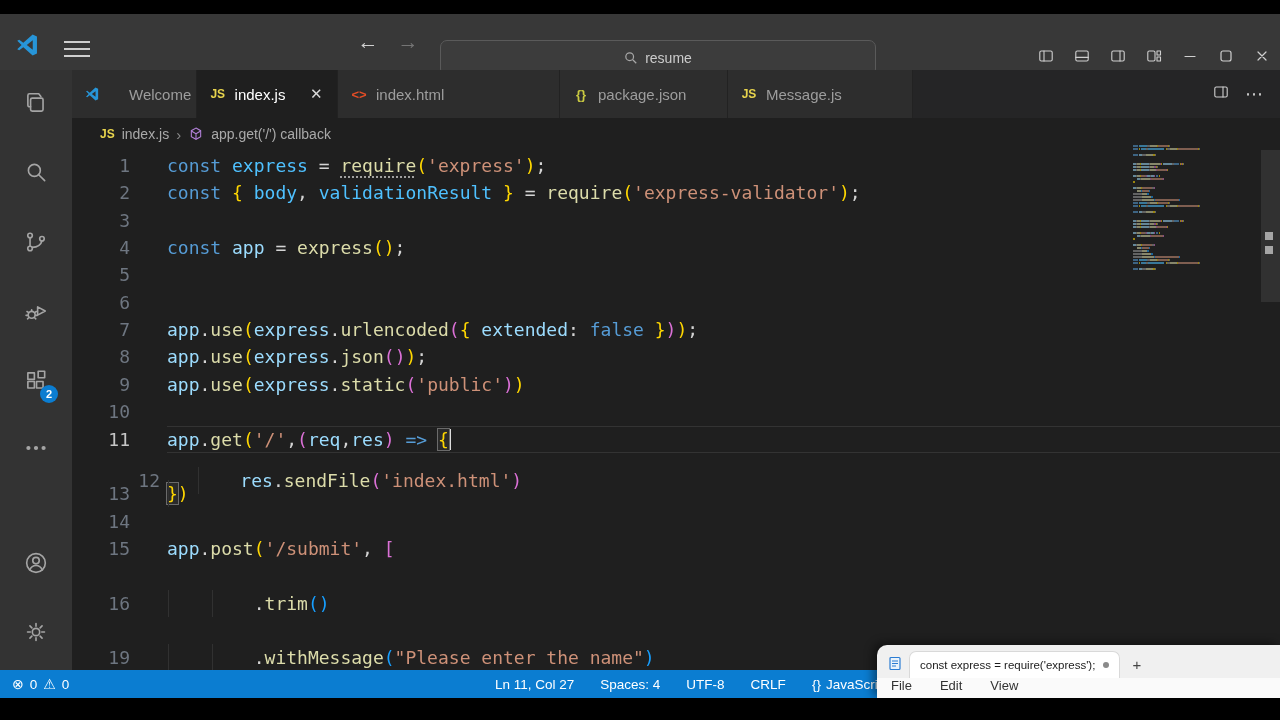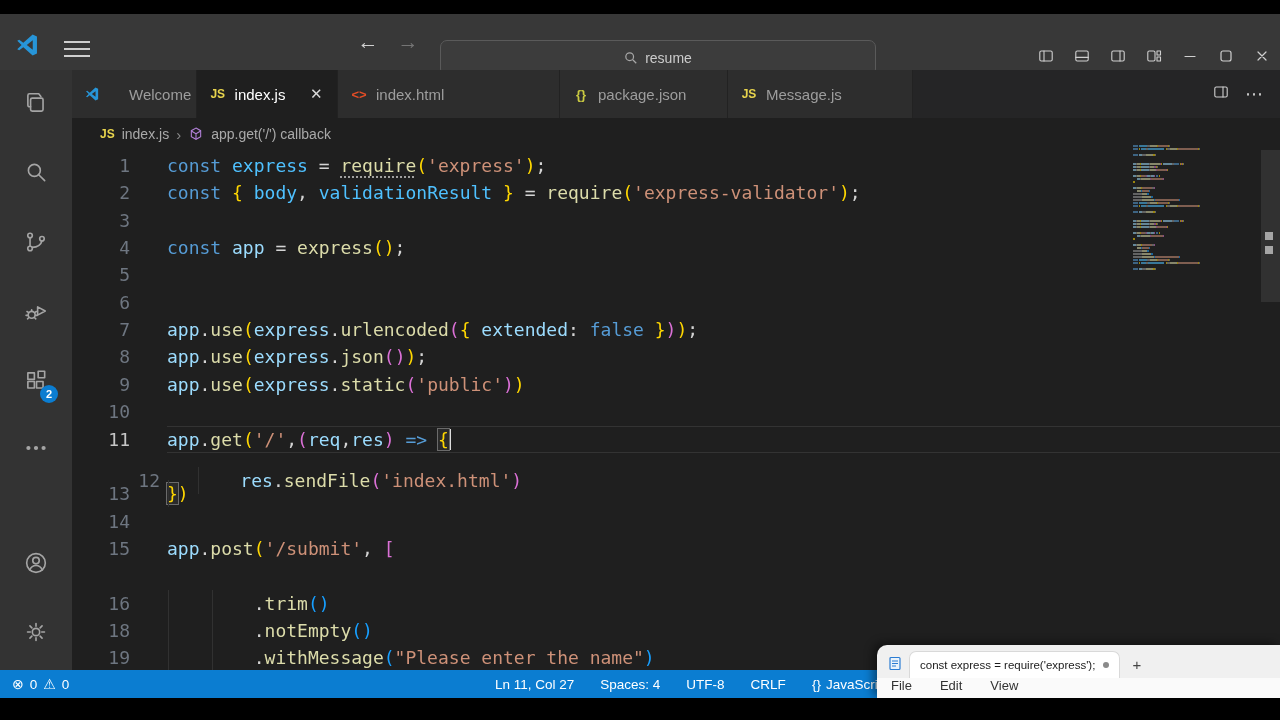--- a/index.html
+++ b/index.html
@@ -280,21 +280,20 @@
         <div class="cl" style="top: 166.1px;"><span class="ln">7</span><span class="txt"><span class="p">app</span><span class="d">.</span><span class="f">use</span><span class="b1">(</span><span class="p">express</span><span class="d">.</span><span class="f">urlencoded</span><span class="b2">(</span><span class="b1">{</span><span class="d"> </span><span class="p">extended</span><span class="d">: </span><span class="k">false</span><span class="d"> </span><span class="b1">}</span><span class="b2">)</span><span class="b1">)</span><span class="d">;</span></span></div>
         <div class="cl" style="top: 193.45px;"><span class="ln">8</span><span class="txt"><span class="p">app</span><span class="d">.</span><span class="f">use</span><span class="b1">(</span><span class="p">express</span><span class="d">.</span><span class="f">json</span><span class="b2">(</span><span class="b2">)</span><span class="b1">)</span><span class="d">;</span></span></div>
         <div class="cl" style="top: 220.8px;"><span class="ln">9</span><span class="txt"><span class="p">app</span><span class="d">.</span><span class="f">use</span><span class="b1">(</span><span class="p">express</span><span class="d">.</span><span class="f">static</span><span class="b2">(</span><span class="s">'public'</span><span class="b2">)</span><span class="b1">)</span></span></div>
         <div class="cl" style="top: 248.15px;"><span class="ln">10</span><span class="txt"></span></div>
         <div class="cl current" style="top: 275.5px;"><span class="ln">11</span><span class="txt"><span class="p">app</span><span class="d">.</span><span class="f">get</span><span class="b1">(</span><span class="s">'/'</span><span class="d">,</span><span class="b2">(</span><span class="p">req</span><span class="d">,</span><span class="p">res</span><span class="b2">)</span><span class="d"> </span><span class="k">=&gt;</span><span class="d"> </span><span class="b1 mat">{</span><span class="caret"></span></span></div>
         <div class="cl" style="top: 317px; padding-left: 30px;"><span class="ln">12</span><span class="txt"><span class="guide" style="left: 1px;"></span><span class="d">    </span><span class="p">res</span><span class="d">.</span><span class="f">sendFile</span><span class="b2">(</span><span class="s">'index.html'</span><span class="b2">)</span></span></div>
         <div class="cl" style="top: 330.2px;"><span class="ln">13</span><span class="txt"><span class="guide" style="left: 1px;"></span><span class="b1 mat">}</span><span class="b1">)</span></span></div>
         <div class="cl" style="top: 357.55px;"><span class="ln">14</span><span class="txt"></span></div>
         <div class="cl" style="top: 384.9px;"><span class="ln">15</span><span class="txt"><span class="p">app</span><span class="d">.</span><span class="f">post</span><span class="b1">(</span><span class="s">'/submit'</span><span class="d">, </span><span class="b2">[</span></span></div>
         <div class="cl" style="top: 439.6px;"><span class="ln">16</span><span class="txt"><span class="guide" style="left: 1px;"></span><span class="guide" style="left: 45px;"></span><span class="d">        .</span><span class="f">trim</span><span class="b3">(</span><span class="b3">)</span></span></div>
-        <div class="cl" style="top: 466.95px;"><span class="ln">18</span><span class="txt"><span class="guide" style="left: 1px;"></span><span class="guide" style="left: 45px;"></span><span class="d">        .</span><span class="f">notEmpty</span><span class="b3">(</span><span class="b3">)</span></span></div>
         <div class="cl" style="top: 494.3px;"><span class="ln">19</span><span class="txt"><span class="guide" style="left: 1px;"></span><span class="guide" style="left: 45px;"></span><span class="d">        .</span><span class="f">withMessage</span><span class="b3">(</span><span class="s">"Please enter the name"</span><span class="b3">)</span></span></div>
       </div>
     <div class="minimap" id="minimap">
         <div class="mm-row"><i style="width: 5.25px; background: rgb(86, 156, 214);"></i><i style="width: 1.05px; background: transparent;"></i><i style="width: 7.35px; background: rgb(79, 193, 255);"></i><i style="width: 3.15px; background: rgb(154, 154, 154);"></i><i style="width: 7.35px; background: rgb(220, 220, 170);"></i><i style="width: 1.05px; background: rgb(255, 215, 0);"></i><i style="width: 9.45px; background: rgb(206, 145, 120);"></i><i style="width: 1.05px; background: rgb(255, 215, 0);"></i><i style="width: 1.05px; background: rgb(154, 154, 154);"></i></div>
         <div class="mm-row"><i style="width: 5.25px; background: rgb(86, 156, 214);"></i><i style="width: 1.05px; background: transparent;"></i><i style="width: 1.05px; background: rgb(255, 215, 0);"></i><i style="width: 1.05px; background: transparent;"></i><i style="width: 4.2px; background: rgb(79, 193, 255);"></i><i style="width: 2.1px; background: rgb(154, 154, 154);"></i><i style="width: 16.8px; background: rgb(79, 193, 255);"></i><i style="width: 1.05px; background: transparent;"></i><i style="width: 1.05px; background: rgb(255, 215, 0);"></i><i style="width: 3.15px; background: rgb(154, 154, 154);"></i><i style="width: 7.35px; background: rgb(220, 220, 170);"></i><i style="width: 1.05px; background: rgb(255, 215, 0);"></i><i style="width: 19.95px; background: rgb(206, 145, 120);"></i><i style="width: 1.05px; background: rgb(255, 215, 0);"></i><i style="width: 1.05px; background: rgb(154, 154, 154);"></i></div>
         <div class="mm-row"></div>
         <div class="mm-row"><i style="width: 5.25px; background: rgb(86, 156, 214);"></i><i style="width: 1.05px; background: transparent;"></i><i style="width: 3.15px; background: rgb(156, 220, 254);"></i><i style="width: 3.15px; background: rgb(154, 154, 154);"></i><i style="width: 7.35px; background: rgb(220, 220, 170);"></i><i style="width: 1.05px; background: rgb(255, 215, 0);"></i><i style="width: 1.05px; background: rgb(255, 215, 0);"></i><i style="width: 1.05px; background: rgb(154, 154, 154);"></i></div>
         <div class="mm-row"></div>
         <div class="mm-row"></div>
         <div class="mm-row"><i style="width: 3.15px; background: rgb(156, 220, 254);"></i><i style="width: 1.05px; background: rgb(154, 154, 154);"></i><i style="width: 3.15px; background: rgb(220, 220, 170);"></i><i style="width: 1.05px; background: rgb(255, 215, 0);"></i><i style="width: 7.35px; background: rgb(156, 220, 254);"></i><i style="width: 1.05px; background: rgb(154, 154, 154);"></i><i style="width: 10.5px; background: rgb(220, 220, 170);"></i><i style="width: 1.05px; background: rgb(218, 112, 214);"></i><i style="width: 1.05px; background: rgb(255, 215, 0);"></i><i style="width: 1.05px; background: transparent;"></i><i style="width: 8.4px; background: rgb(156, 220, 254);"></i><i style="width: 2.1px; background: rgb(154, 154, 154);"></i><i style="width: 5.25px; background: rgb(86, 156, 214);"></i><i style="width: 1.05px; background: transparent;"></i><i style="width: 1.05px; background: rgb(255, 215, 0);"></i><i style="width: 1.05px; background: rgb(218, 112, 214);"></i><i style="width: 1.05px; background: rgb(255, 215, 0);"></i><i style="width: 1.05px; background: rgb(154, 154, 154);"></i></div>

